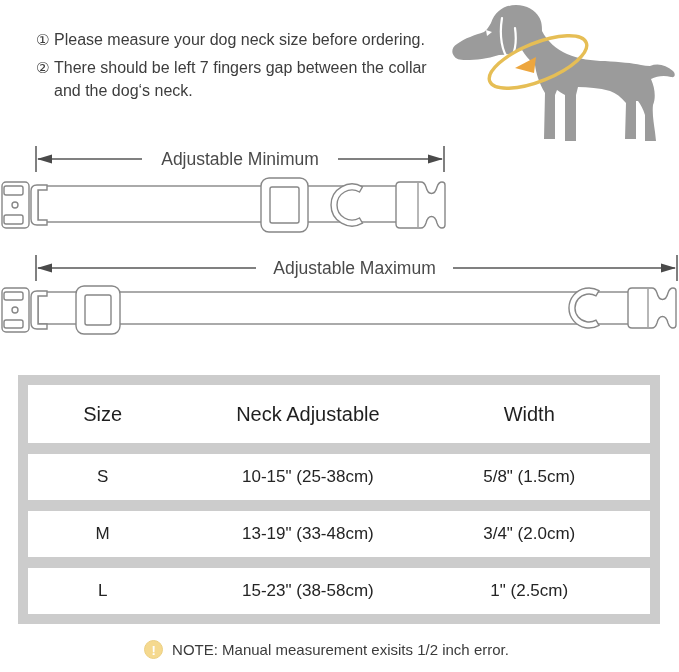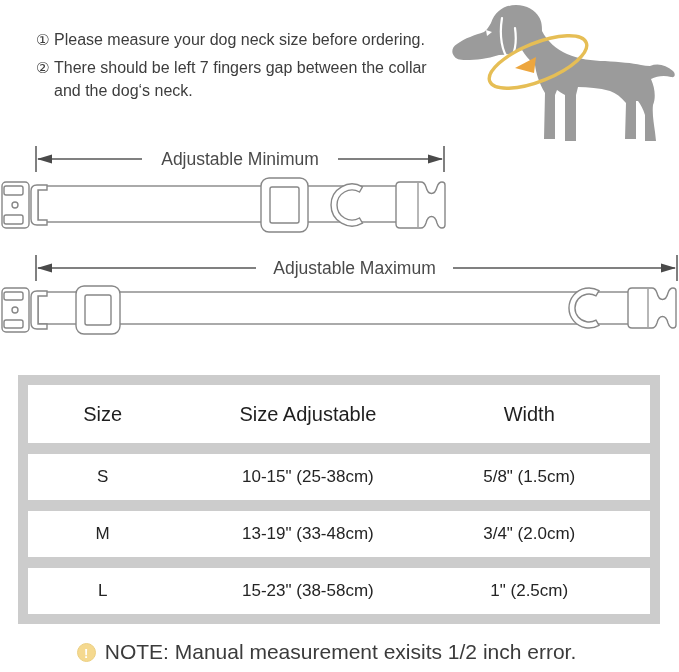--- a/index.html
+++ b/index.html
@@ -30,21 +30,21 @@
   .t-row.header{height:58px;font-size:20px;color:#1f1f1f;}
   .t-row.data{height:46px;font-size:17px;color:#242424;}
   .t-cell{text-align:center;box-sizing:border-box;}
   .c1{width:24%;}
   .c2{width:42%;}
   .c3{width:34%;padding-right:30px;}
 
   
   .note-bar{position:absolute;left:0;right:0;top:640px;display:flex;justify-content:center;align-items:center;gap:9px;transform:translateX(-13px);}
   .warning-icon{width:19px;height:19px;border-radius:50%;background:#f5d98f;border:1px solid #ecd083;color:#ffffff;font-weight:bold;font-size:13px;line-height:19px;text-align:center;box-sizing:border-box;flex:0 0 auto;}
-  .note-text{font-size:21px;color:#3b3b3b;}
+  .note-text{font-size:15px;color:#3b3b3b;}
 </style>
 </head>
 <body>
 
 <div id="stage">
 
   <div class="instructions">
     <div class="instr-item">
       <span class="instr-marker">①</span>
       <span class="instr-text">Please measure your dog neck size before ordering.</span>
@@ -136,21 +136,21 @@
         C665,16.5 667,14 668,10 C669,7 670,5 673,5 Q676,5 676,8 L676,42 Q676,45 673,45
         C670,45 669,43 668,40 C667,36 665,33.5 662.5,33.5 C660,33.5 658,36 657,40
         C656,43 655,45 652,45 L632,45 Q628,45 628,41 L628,9 Q628,5 632,5 Z"></path>
       <line class="collar-inner" x1="648" y1="6" x2="648" y2="44"></line>
     </g>
   </svg>
 
   <div class="size-table">
     <div class="t-row header">
       <div class="t-cell c1">Size</div>
-      <div class="t-cell c2">Size Adjustable</div>
+      <div class="t-cell c2">Neck Adjustable</div>
       <div class="t-cell c3">Width</div>
     </div>
     <div class="t-row data">
       <div class="t-cell c1">S</div>
       <div class="t-cell c2">10-15" (25-38cm)</div>
       <div class="t-cell c3">5/8" (1.5cm)</div>
     </div>
     <div class="t-row data">
       <div class="t-cell c1">M</div>
       <div class="t-cell c2">13-19" (33-48cm)</div>

